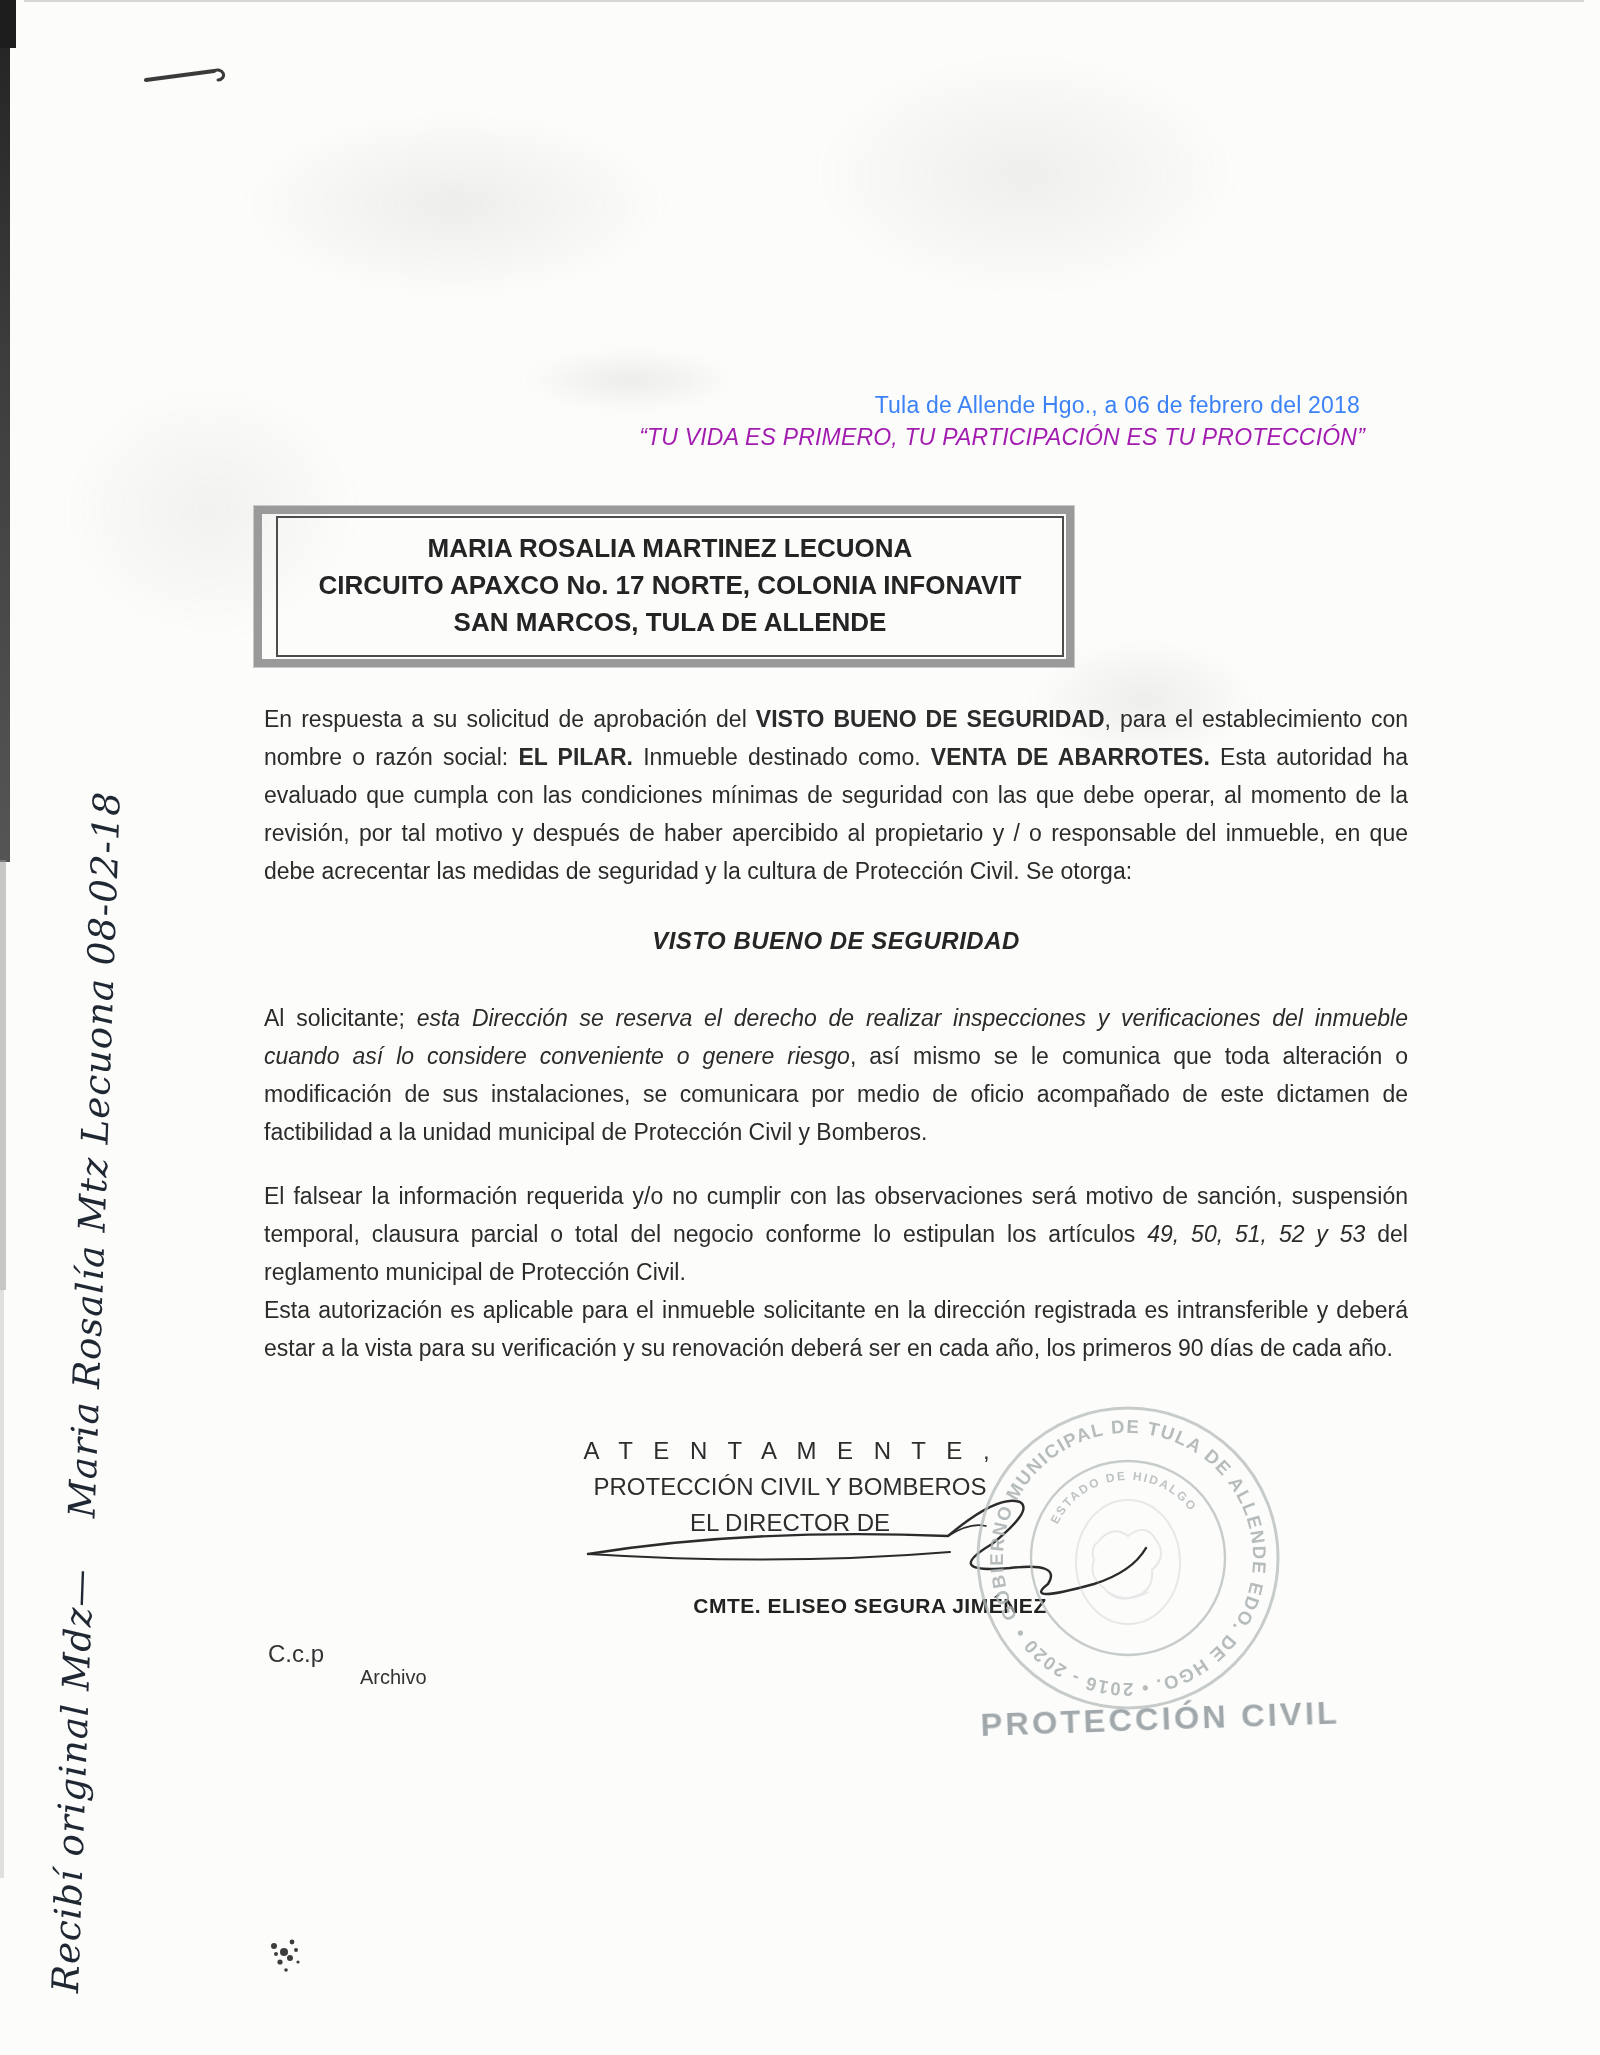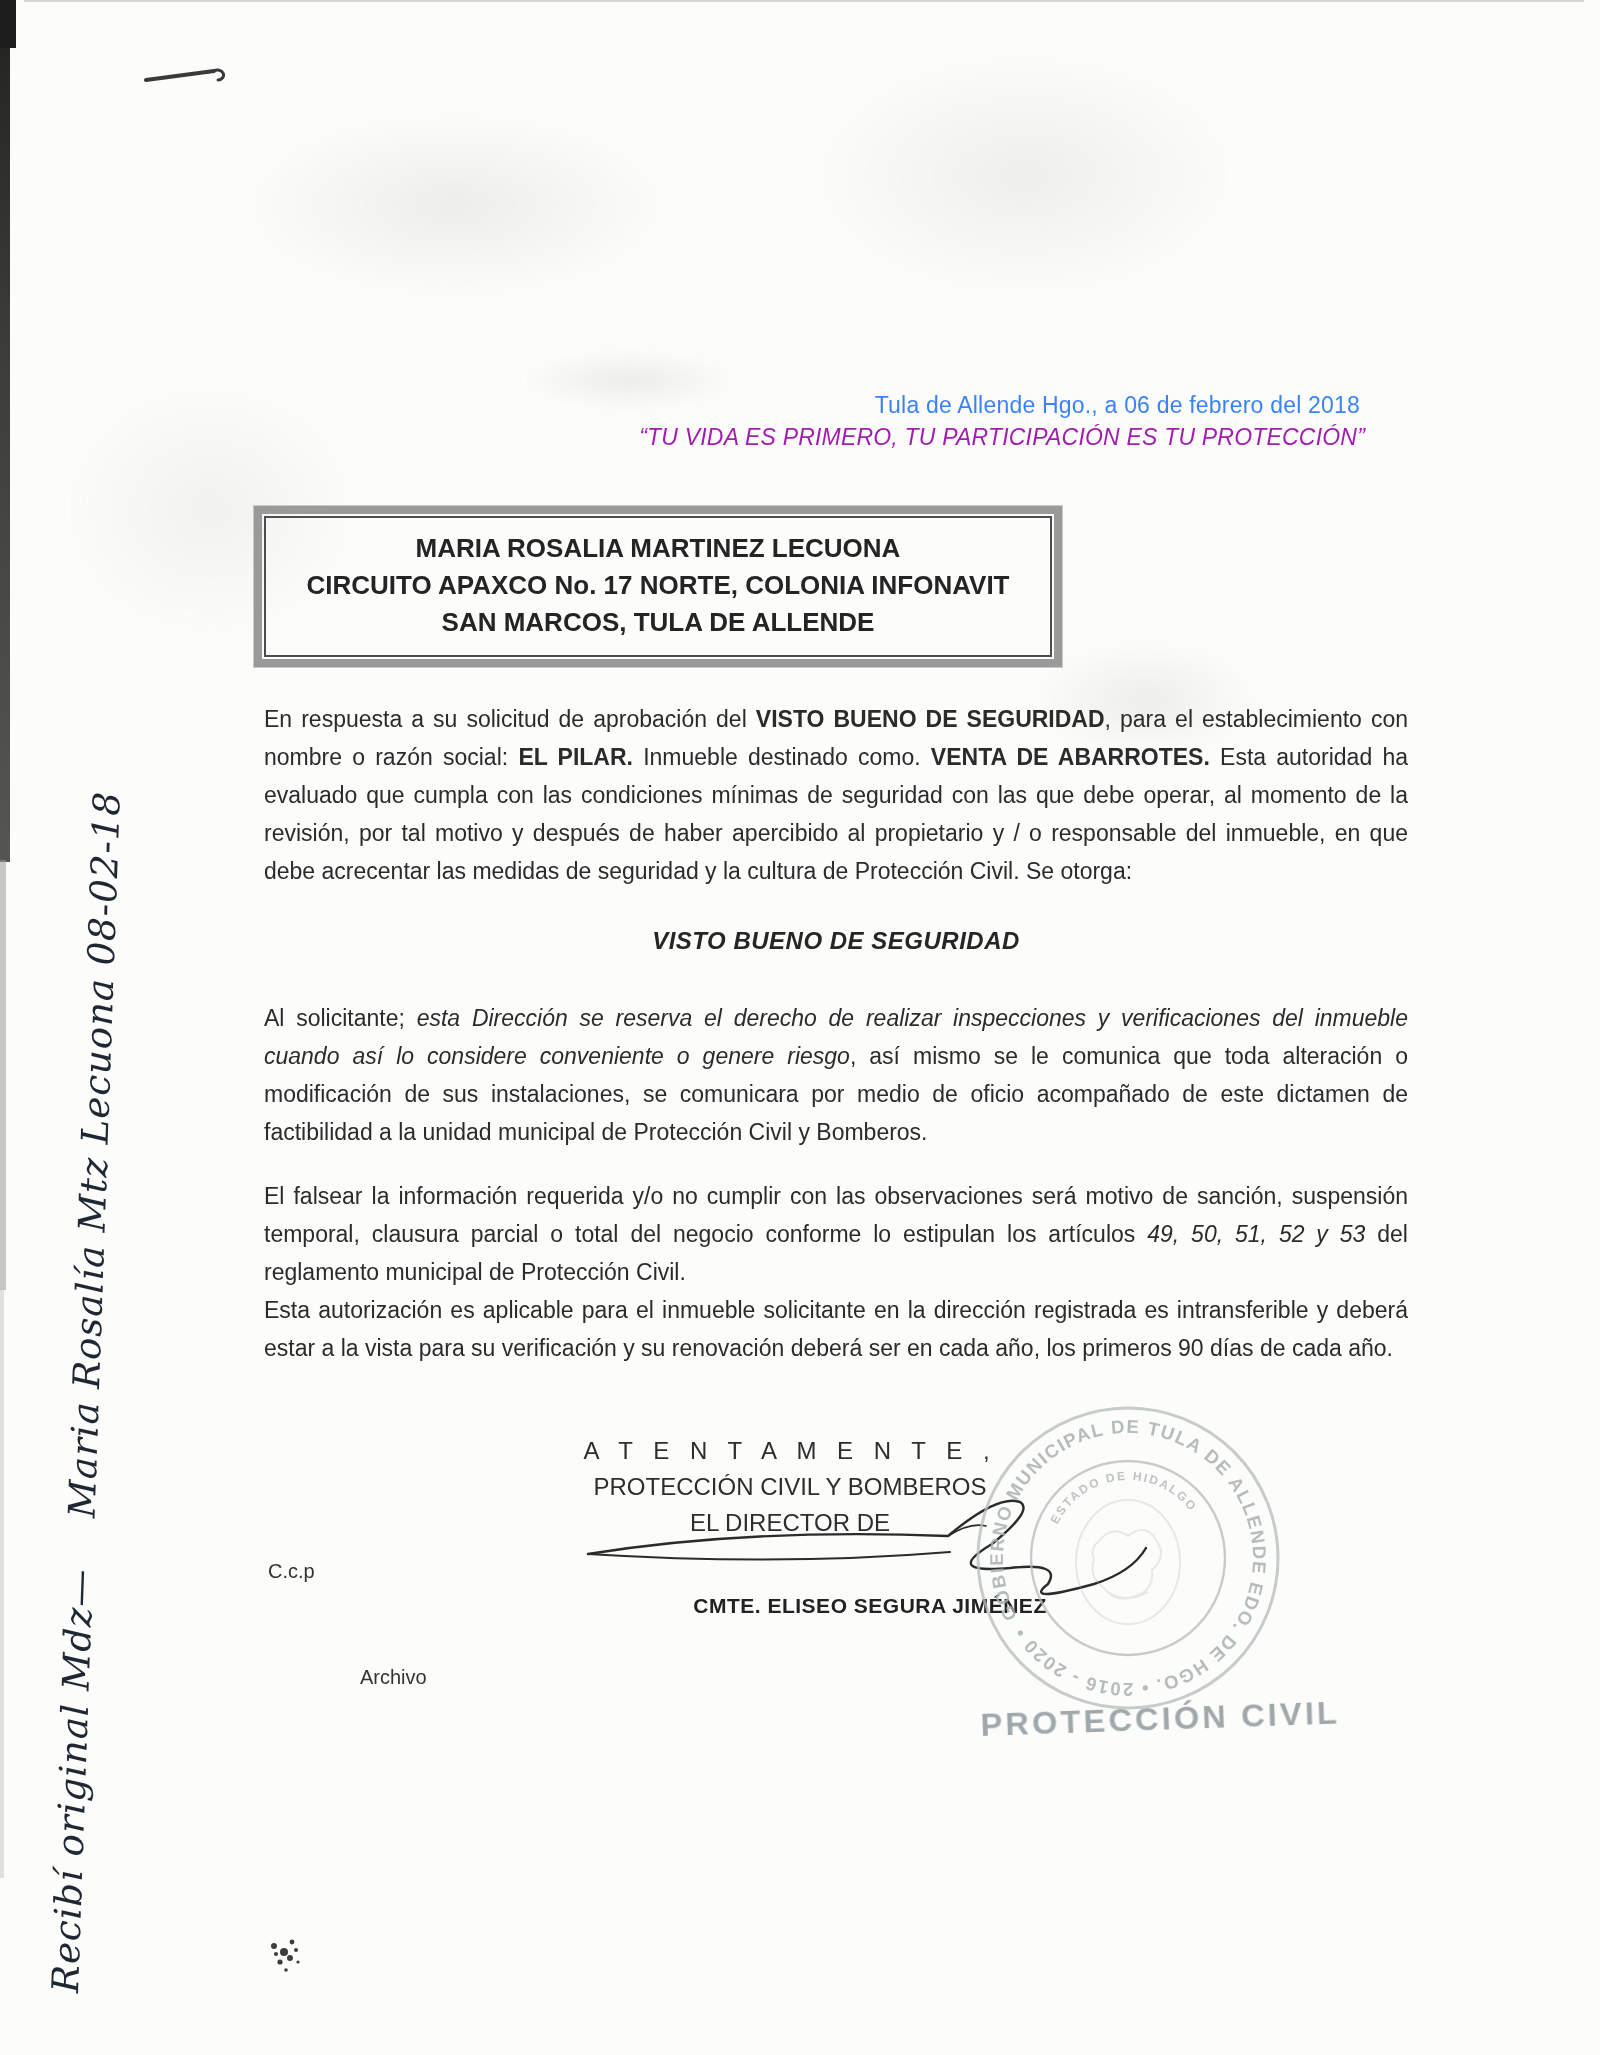--- a/index.html
+++ b/index.html
@@ -17,38 +17,38 @@
   .ghost{position:absolute;filter:blur(7px);border-radius:50%;pointer-events:none;}
   .g1{left:240px;top:110px;width:430px;height:190px;background:radial-gradient(rgba(150,150,150,.14),transparent 70%);}
   .g2{left:810px;top:50px;width:430px;height:250px;background:radial-gradient(rgba(150,150,150,.13),transparent 70%);}
   .g3{left:520px;top:350px;width:220px;height:60px;background:radial-gradient(rgba(150,150,150,.16),transparent 70%);}
   .g4{left:1030px;top:640px;width:230px;height:120px;background:radial-gradient(rgba(150,150,150,.14),transparent 70%);}
   .g5{left:60px;top:380px;width:300px;height:260px;background:radial-gradient(rgba(150,150,150,.10),transparent 70%);}
 
   .dateline{position:absolute;left:600px;top:392px;width:760px;text-align:right;font-size:23px;color:#3b82f6;letter-spacing:.2px;}
   .motto{position:absolute;left:565px;top:424px;width:800px;text-align:right;font-size:23px;font-style:italic;color:#a21caf;letter-spacing:.2px;}
 
-  .recipient-box{position:absolute;left:254px;top:506px;width:792px;border:8px solid #9a9a9a;box-shadow:0 0 0 1px #c9c9c9;}
+  .recipient-box{position:absolute;left:254px;top:506px;width:792px;border:8px solid #9a9a9a;box-shadow:0 0 0 1px #c9c9c9;padding-left:12px;}
   .recipient-inner{border:2px solid #4d4d4d;margin:2px;padding:12px 6px 14px 6px;text-align:center;font-weight:bold;font-size:26px;line-height:37px;color:#242424;}
 
   .para{position:absolute;left:264px;width:1144px;font-size:23px;line-height:38px;color:#2b2b2b;text-align:justify;}
   .p1{top:700px;}
   .p2{top:999px;}
   .p3{top:1177px;}
   .p4{top:1291px;}
   .b{font-weight:bold;}
   .i{font-style:italic;}
 
   .heading{position:absolute;left:264px;top:927px;width:1144px;text-align:center;font-weight:bold;font-style:italic;font-size:24px;color:#262626;letter-spacing:.5px;}
 
   .closing{position:absolute;left:480px;top:1433px;width:620px;text-align:center;font-size:24px;line-height:36px;color:#2d2d2d;}
   .closing .spread{letter-spacing:7px;}
   .signer{position:absolute;left:560px;top:1594px;width:620px;text-align:center;font-weight:bold;font-size:21px;color:#222;letter-spacing:.5px;}
 
-  .ccp{position:absolute;left:268px;top:1560px;font-size:20px;color:#333;}
+  .ccp{position:absolute;left:268px;top:1640px;font-size:24px;color:#333;}
   .archivo{position:absolute;left:360px;top:1666px;font-size:20px;color:#333;}
 
   .signature-svg{position:absolute;left:550px;top:1482px;}
 
   .stamp-svg{position:absolute;left:958px;top:1392px;opacity:.85;}
   .stamp-label{position:absolute;left:980px;top:1708px;font-weight:bold;font-size:31px;letter-spacing:3px;color:#959da0;transform:rotate(-2deg) scaleX(1.05);transform-origin:left top;filter:blur(.4px);opacity:.88;}
 
   .handwriting{position:absolute;left:44px;top:1992px;transform:rotate(-88deg);transform-origin:0 0;white-space:nowrap;font-family:"DejaVu Serif",serif;font-style:italic;font-size:37px;color:#1f2733;letter-spacing:1px;}
   .handwriting .seg2{margin-left:38px;}
 

